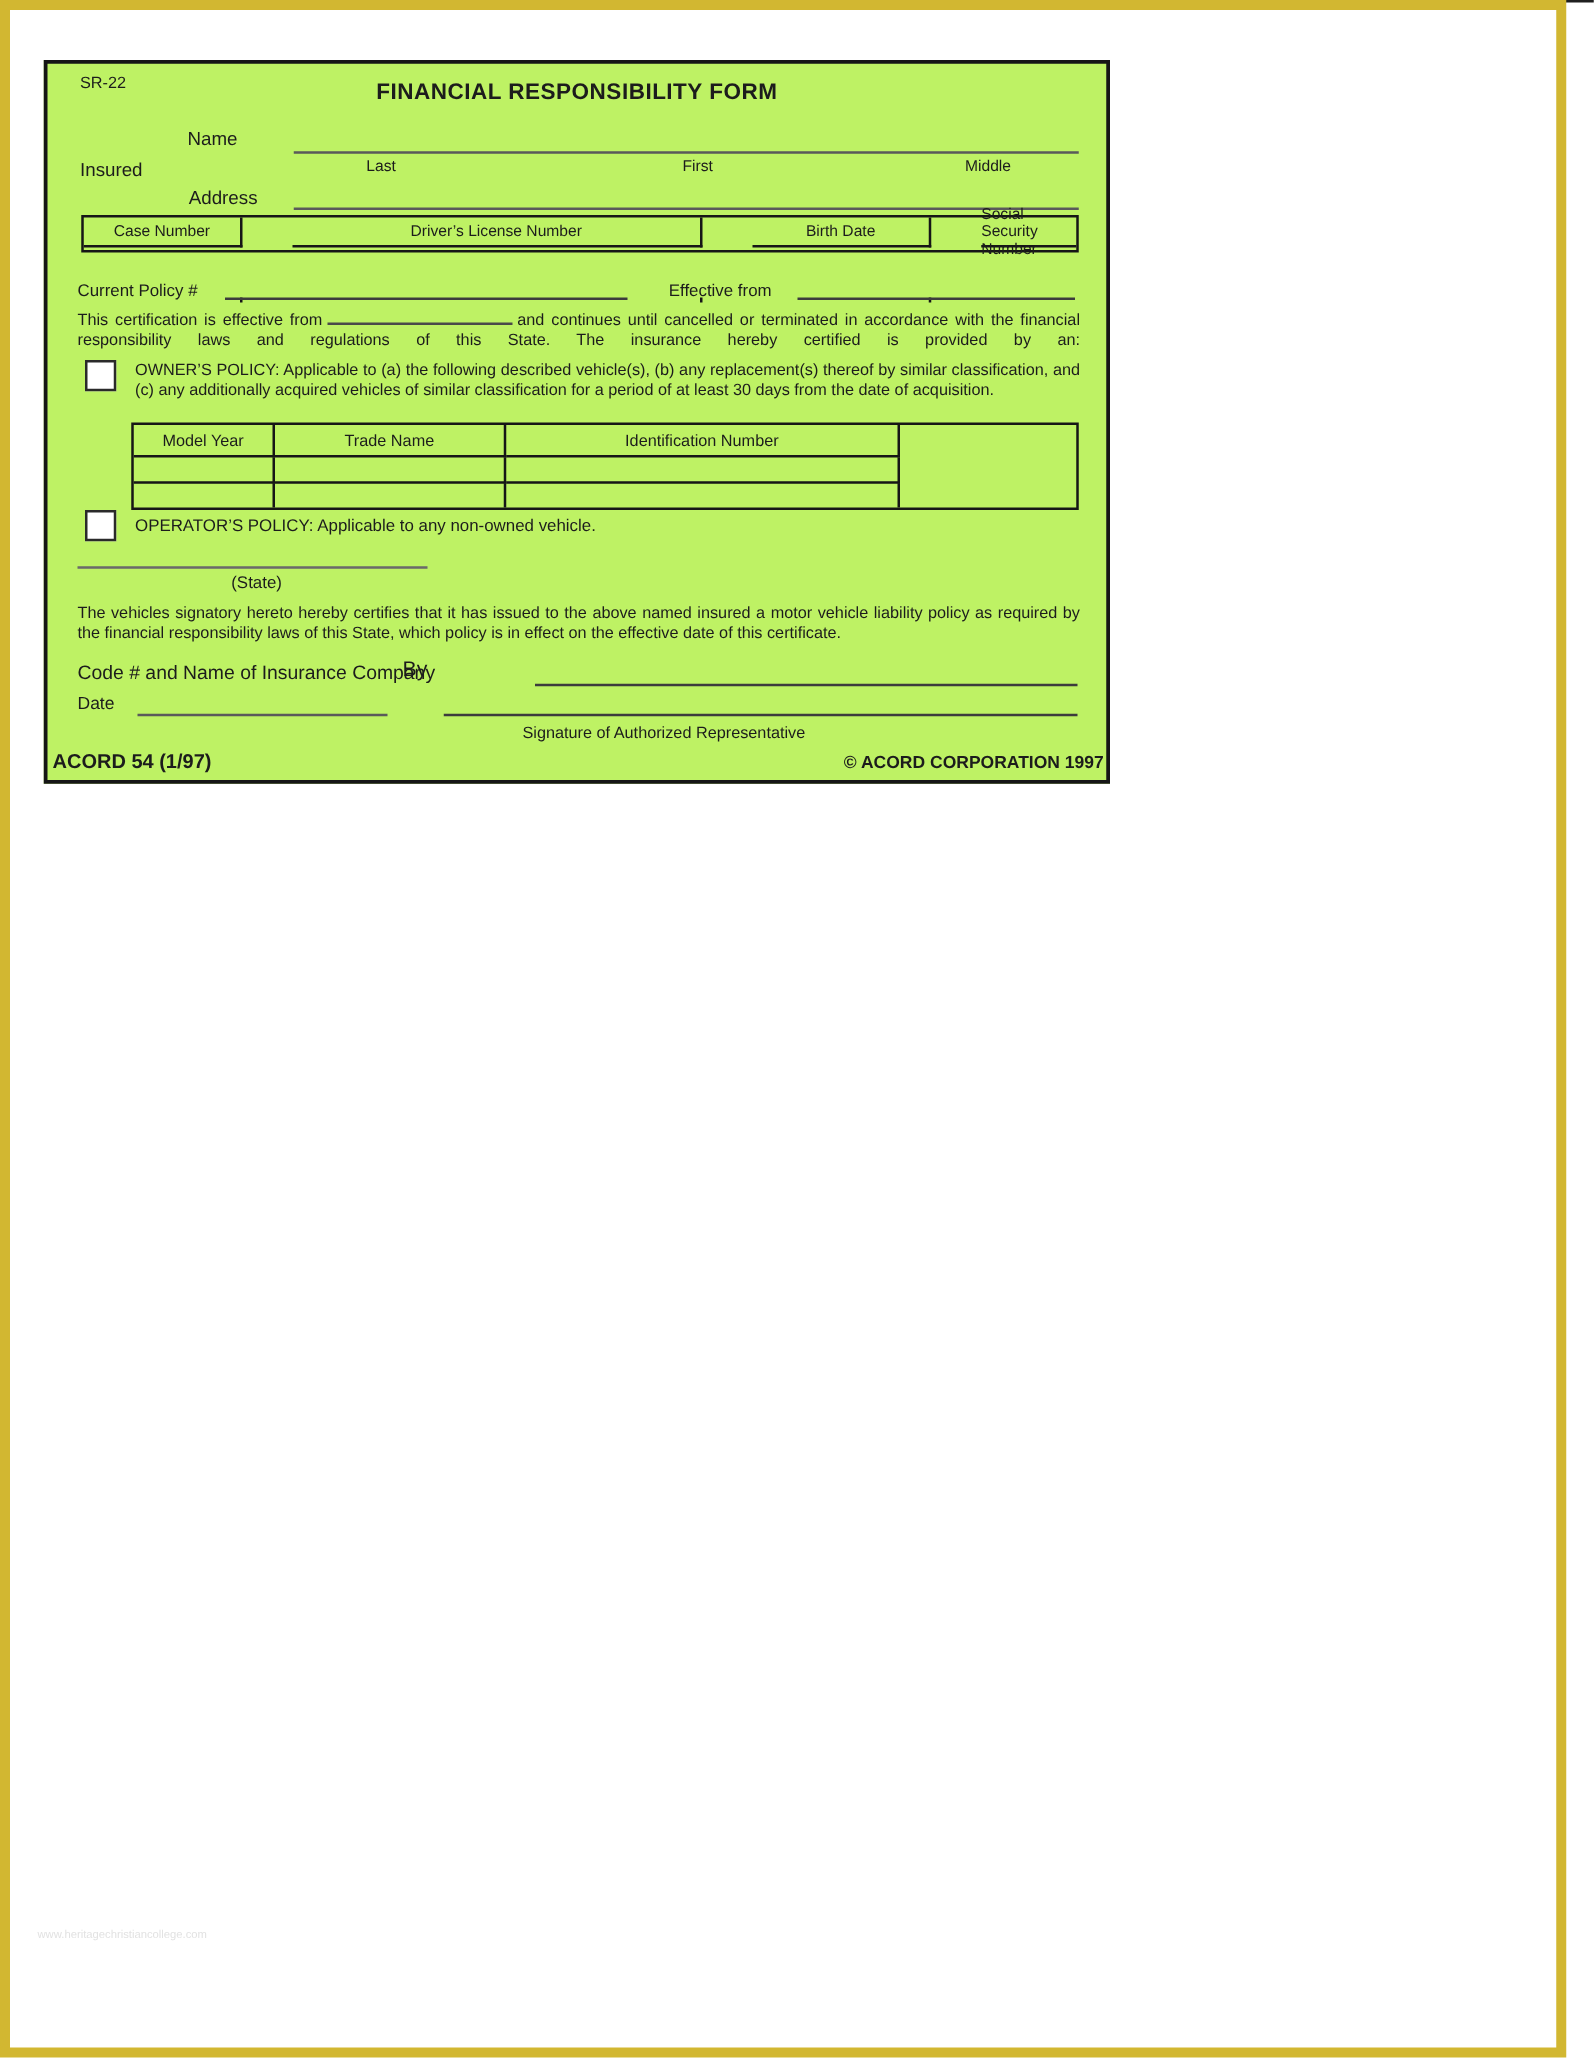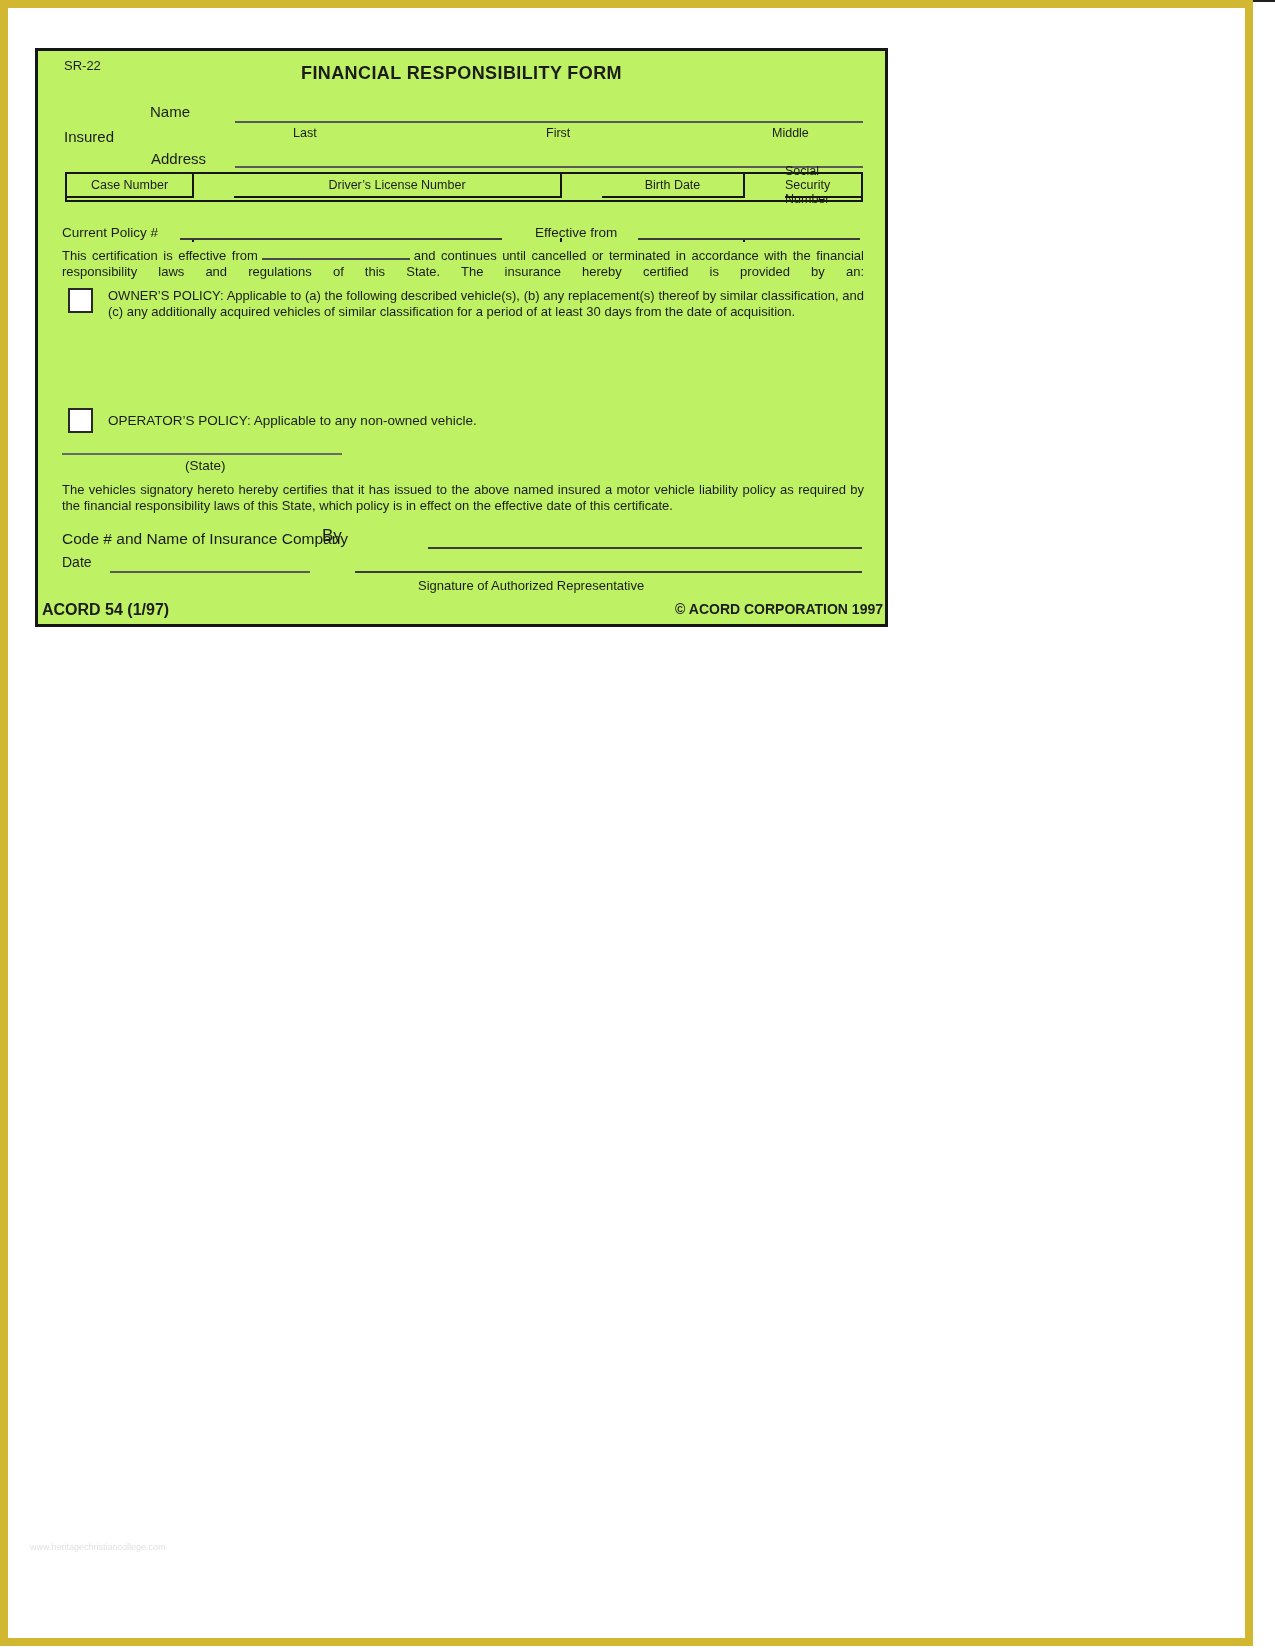--- a/index.html
+++ b/index.html
@@ -122,20 +122,32 @@
   <div class="abs curpol-label">Current Policy #</div>
   <div class="abs curpol-line"></div>
   <div class="abs efffrom-label">Effective from</div>
   <div class="abs efffrom-line"></div>
 
   <div class="abs cert-par"><span>This certification is effective from</span><span class="inline-blank"></span><span>and continues until cancelled or terminated in accordance with the financial responsibility laws and regulations of this State. The insurance hereby certified is provided by an:</span></div>
 
   <div class="abs checkbox owner-box"></div>
   <div class="abs owner-text">OWNER’S POLICY: Applicable to (a) the following described vehicle(s), (b) any replacement(s) thereof by similar classification, and (c) any additionally acquired vehicles of similar classification for a period of at least 30 days from the date of acquisition.</div>
 
+  <div class="abs veh-table">
+    <div class="vh" style="grid-column:1;grid-row:1;">Model Year</div>
+    <div class="vh" style="grid-column:2;grid-row:1;">Trade Name</div>
+    <div class="vh" style="grid-column:3;grid-row:1;">Identification Number</div>
+    <div class="spacer"></div>
+    <div class="vr1" style="grid-column:1;grid-row:2;"></div>
+    <div class="vr1" style="grid-column:2;grid-row:2;"></div>
+    <div class="vr1" style="grid-column:3;grid-row:2;"></div>
+    <div class="vr2" style="grid-column:1;grid-row:3;"></div>
+    <div class="vr2" style="grid-column:2;grid-row:3;"></div>
+    <div class="vr2" style="grid-column:3;grid-row:3;"></div>
+  </div>
 
   <div class="abs checkbox oper-box"></div>
   <div class="abs oper-text">OPERATOR’S POLICY: Applicable to any non-owned vehicle.</div>
 
   <div class="abs state-line"></div>
   <div class="abs state-caption">(State)</div>
 
   <div class="abs company-par">The vehicles signatory hereto hereby certifies that it has issued to the above named insured a motor vehicle liability policy as required by the financial responsibility laws of this State, which policy is in effect on the effective date of this certificate.</div>
 
   <div class="abs company-label">Code # and Name of Insurance Company</div>

